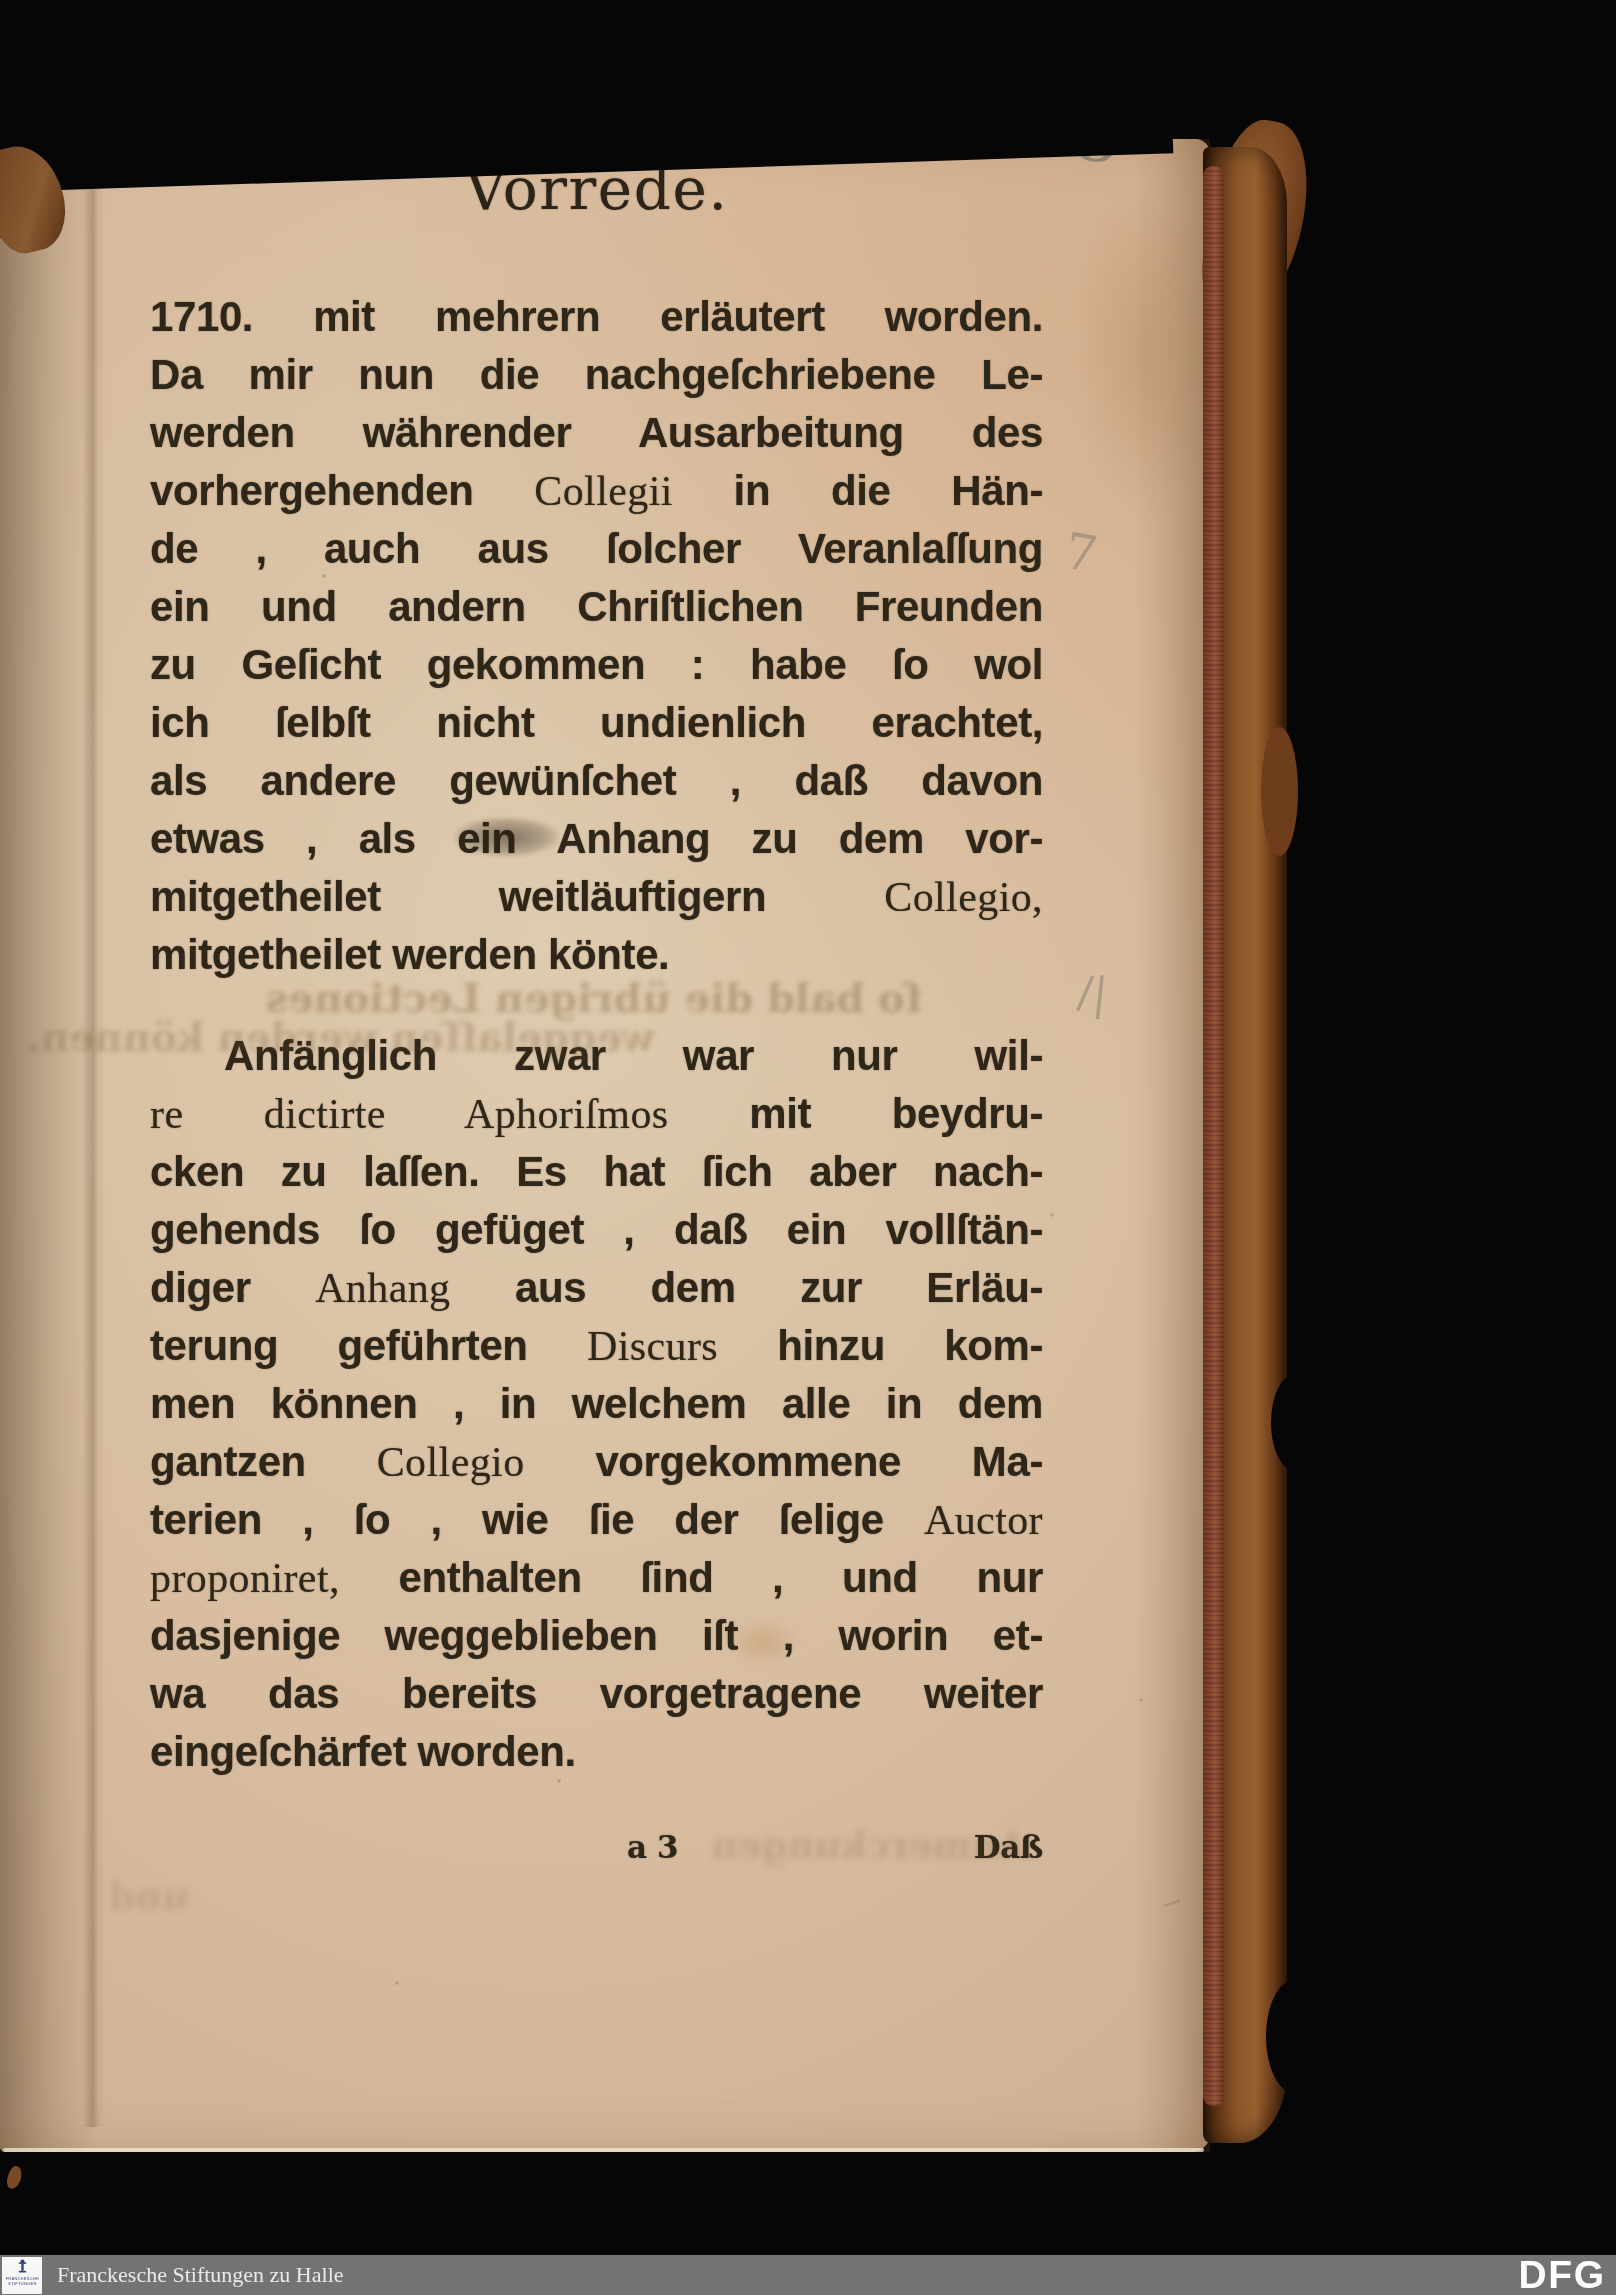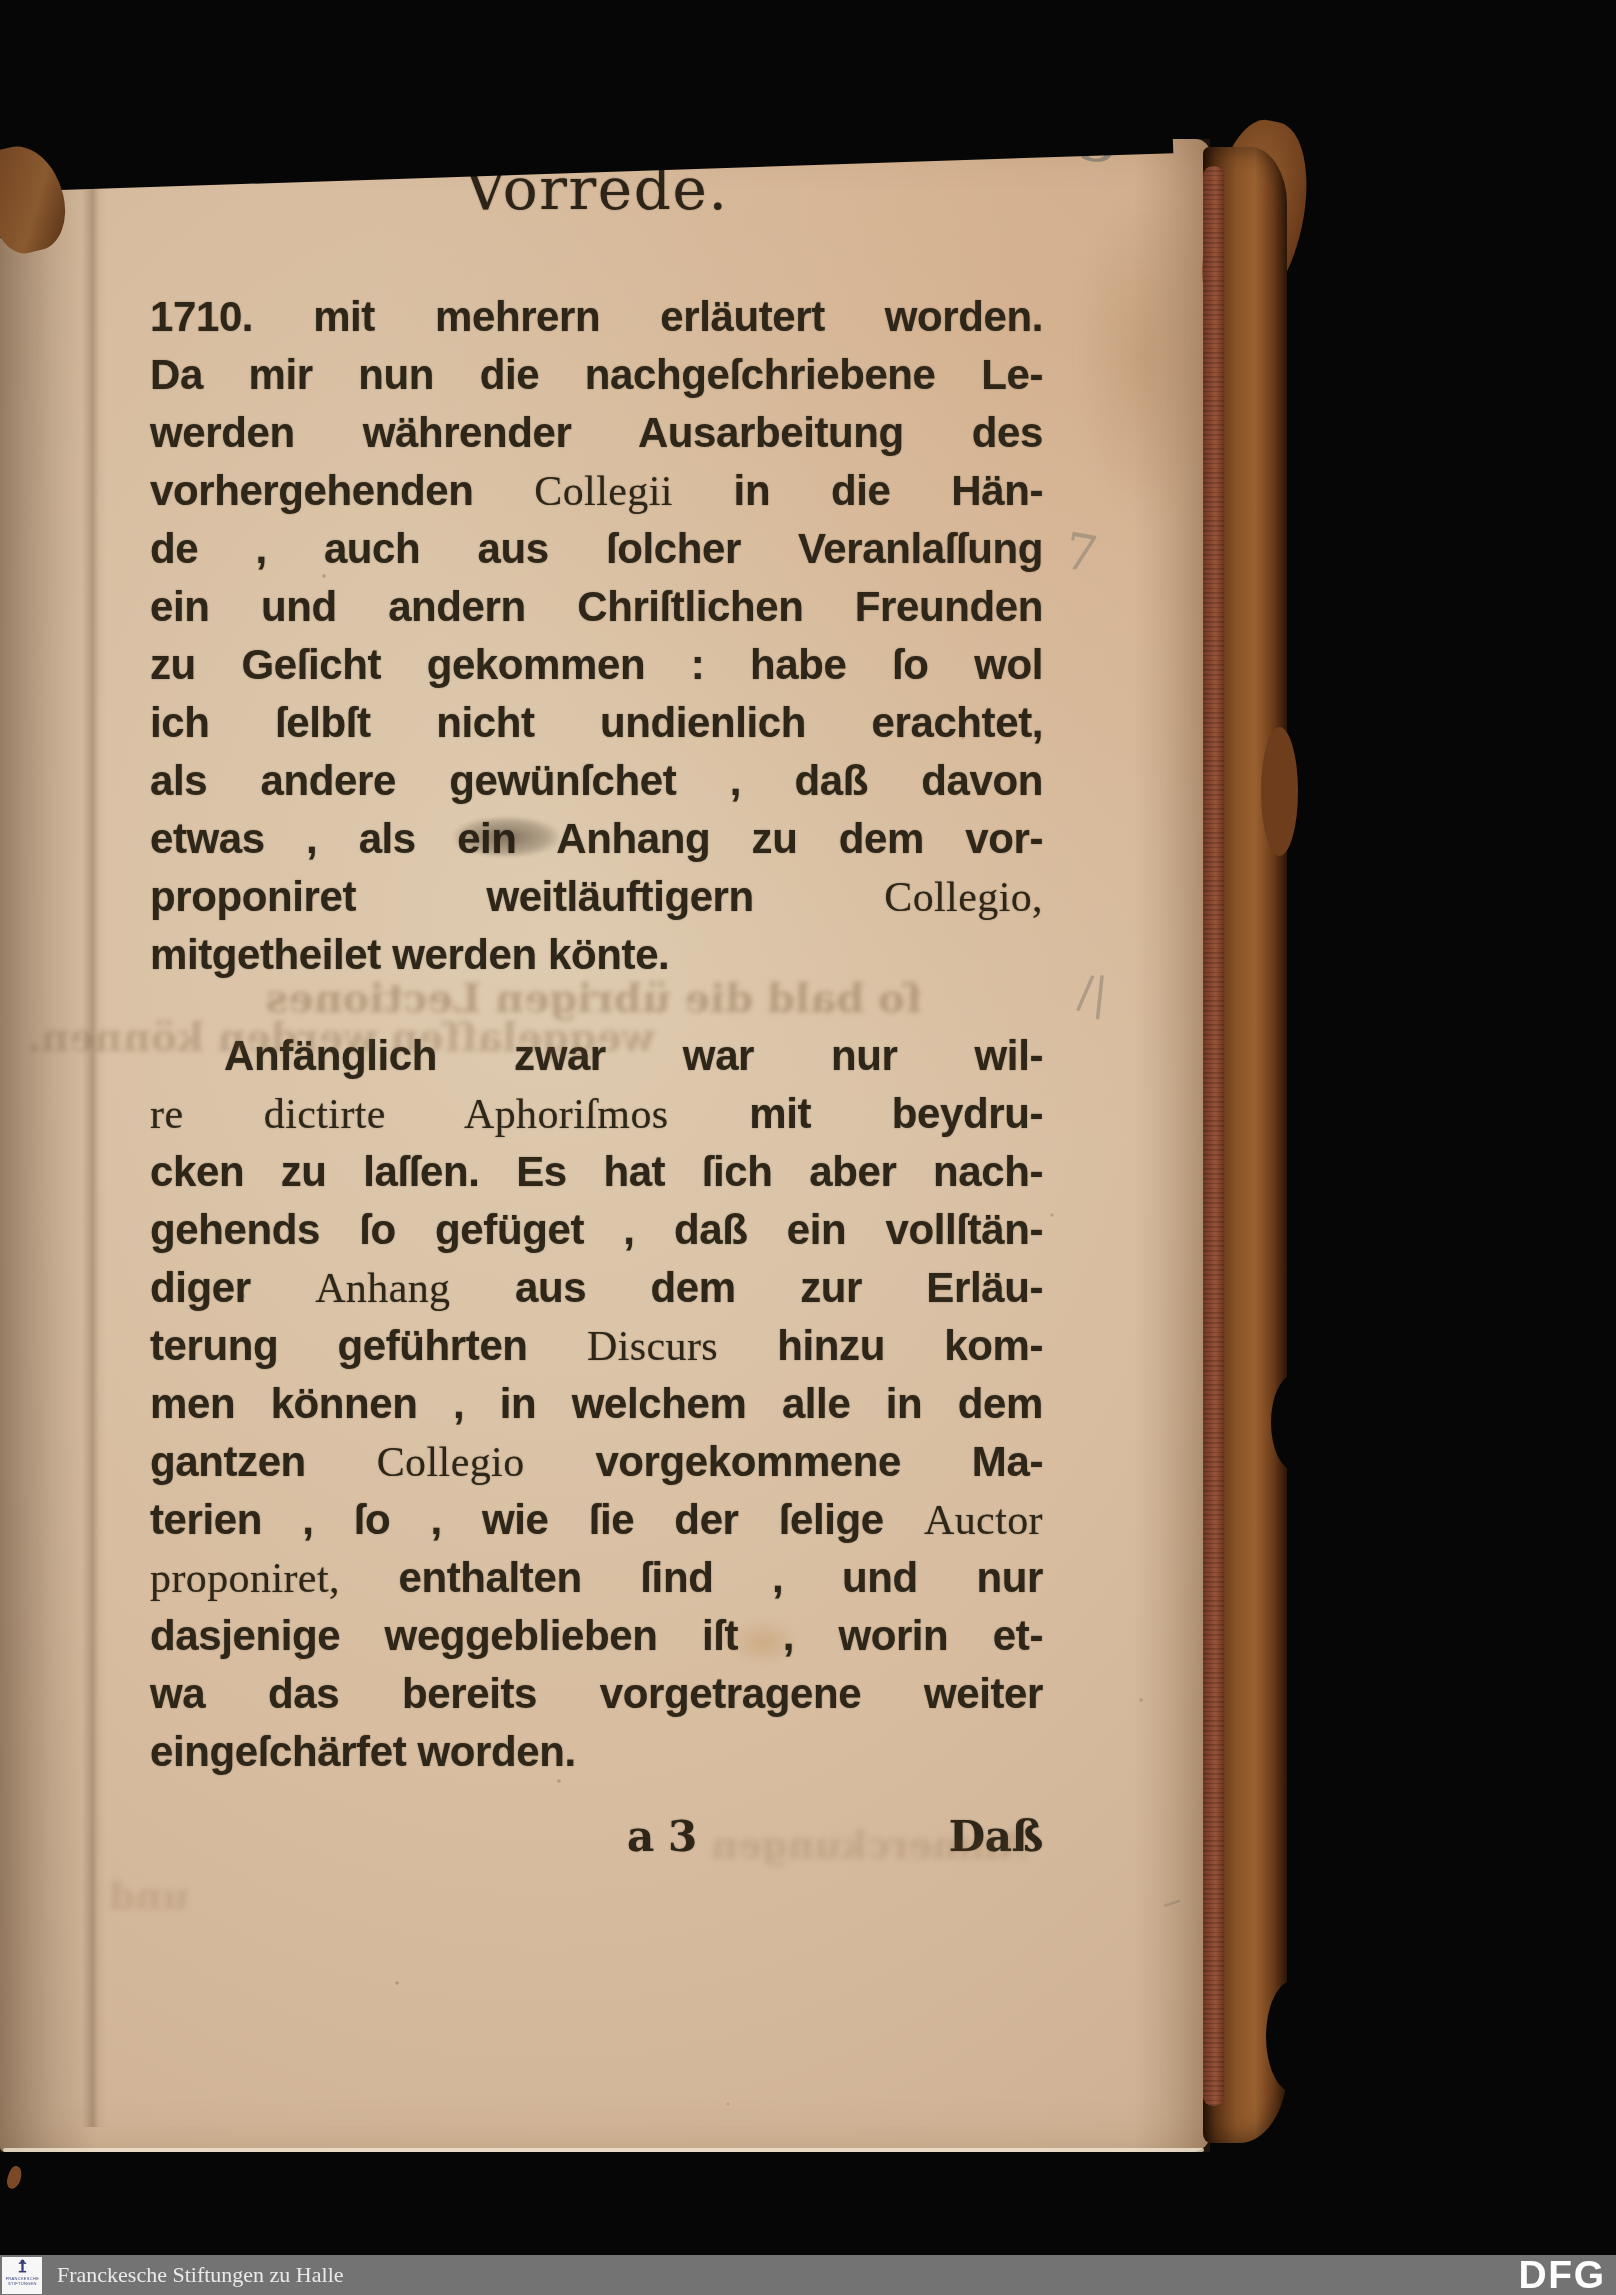--- a/index.html
+++ b/index.html
@@ -44,21 +44,21 @@
   .line{position:relative;height:58px;line-height:58px;font-size:42px;
     text-align:justify;text-align-last:justify;
     text-shadow:0 0 1.6px rgba(46,39,25,.45);}
   .line.noj{text-align:right;text-align-last:left;}
   .para.indent .line:first-child{text-indent:74px;}
   .frk{font-family:Liberation Sans, sans-serif;font-weight:700;letter-spacing:-0.4px;}
   .ant{font-family:"Liberation Serif",serif;font-weight:400;letter-spacing:0.4px;}
   .blot{position:absolute;top:6.5px;width:105px;height:40px;pointer-events:none;
     background:radial-gradient(ellipse at center, rgba(40,30,18,.5), rgba(40,30,18,.22) 55%, rgba(40,30,18,0) 75%);
     filter:blur(1.6px);}
-  .sig-line{position:relative;height:58px;line-height:58px;font-size:42px;margin-top:27px;
+  .sig-line{position:relative;height:58px;line-height:58px;font-size:31px;margin-top:37px;
     text-shadow:0 0 1.6px rgba(46,39,25,.45);}
   .sig{position:absolute;left:477px;font-family:"DejaVu Serif",serif;font-weight:700;}
   .catchword{position:absolute;right:0;font-family:"DejaVu Serif",serif;font-weight:700;}
 
   
   .ghost{position:absolute;z-index:2;font-family:"DejaVu Serif",serif;font-weight:700;
     transform:scaleX(-1);color:rgba(110,78,45,.34);filter:blur(2.4px);white-space:nowrap;}
   .ghost-0{left:275px;top:974px;width:647px;font-size:40px;}
   .ghost-1{left:267px;top:1014px;width:388px;font-size:39px;color:rgba(110,78,45,.28);}
   .ghost-2{left:711px;top:1823px;font-size:37px;color:rgba(110,78,45,.2);filter:blur(3.2px);}
@@ -134,21 +134,21 @@
         <div class="line"><span class="frk">1710. mit mehrern erläutert worden.</span></div>
         <div class="line"><span class="frk">Da mir nun die nachgeſchriebene Le-</span></div>
         <div class="line"><span class="frk">werden währender Ausarbeitung des</span></div>
         <div class="line"><span class="frk">vorhergehenden </span><span class="ant">Collegii</span><span class="frk"> in die Hän-</span></div>
         <div class="line"><span class="frk">de , auch aus ſolcher Veranlaſſung</span></div>
         <div class="line"><span class="frk">ein und andern Chriſtlichen Freunden</span></div>
         <div class="line"><span class="frk">zu Geſicht gekommen : habe ſo wol</span></div>
         <div class="line"><span class="frk">ich ſelbſt nicht undienlich erachtet,</span></div>
         <div class="line"><span class="frk">als andere gewünſchet , daß davon</span></div>
         <div class="line"><span class="frk">etwas , als ein Anhang zu dem vor-</span><span class="blot" style="left: 34%;"></span></div>
-        <div class="line"><span class="frk">proponiret weitläuftigern </span><span class="ant">Collegio,</span></div>
+        <div class="line"><span class="frk">mitgetheilet weitläuftigern </span><span class="ant">Collegio,</span></div>
         <div class="line noj"><span class="frk">mitgetheilet werden könte.</span></div>
       </div>
       <div class="para p2 indent">
         <div class="line"><span class="frk">Anfänglich zwar war nur wil-</span></div>
         <div class="line"><span class="ant">re dictirte Aphoriſmos</span><span class="frk"> mit beydru-</span></div>
         <div class="line"><span class="frk">cken zu laſſen. Es hat ſich aber nach-</span></div>
         <div class="line"><span class="frk">gehends ſo gefüget , daß ein vollſtän-</span></div>
         <div class="line"><span class="frk">diger </span><span class="ant">Anhang</span><span class="frk"> aus dem zur Erläu-</span></div>
         <div class="line"><span class="frk">terung geführten </span><span class="ant">Discurs</span><span class="frk"> hinzu kom-</span></div>
         <div class="line"><span class="frk">men können , in welchem alle in dem</span></div>

